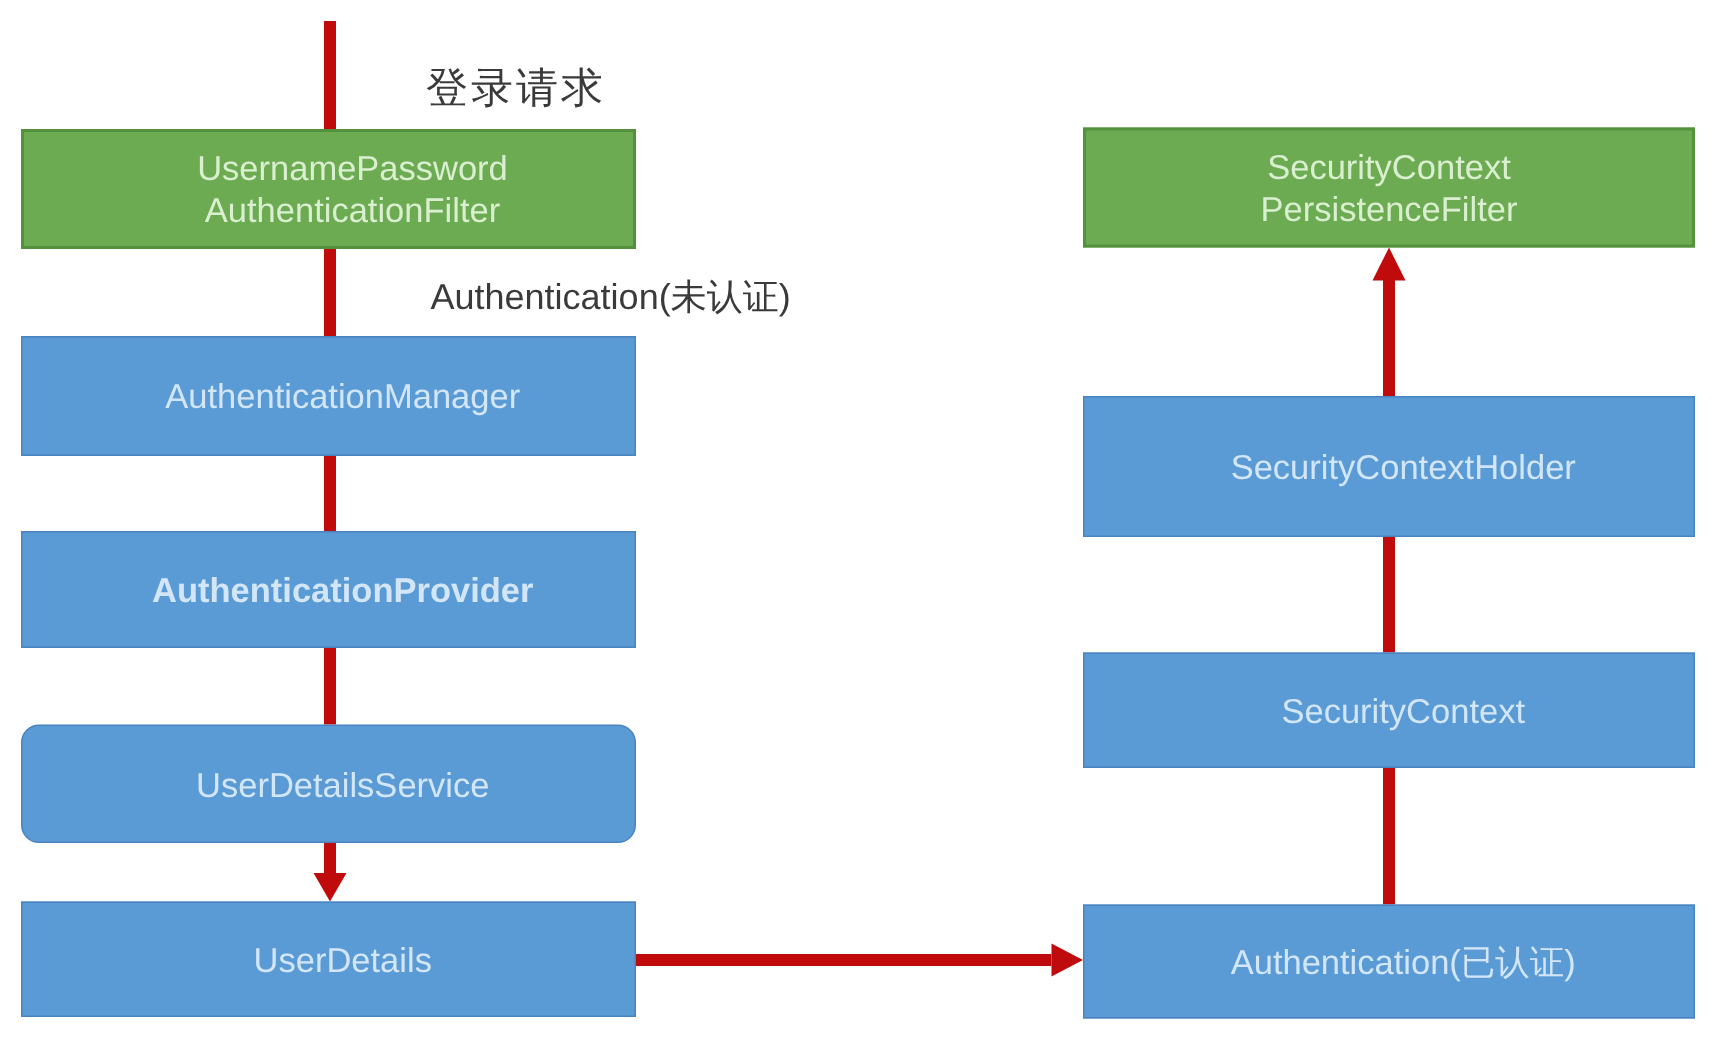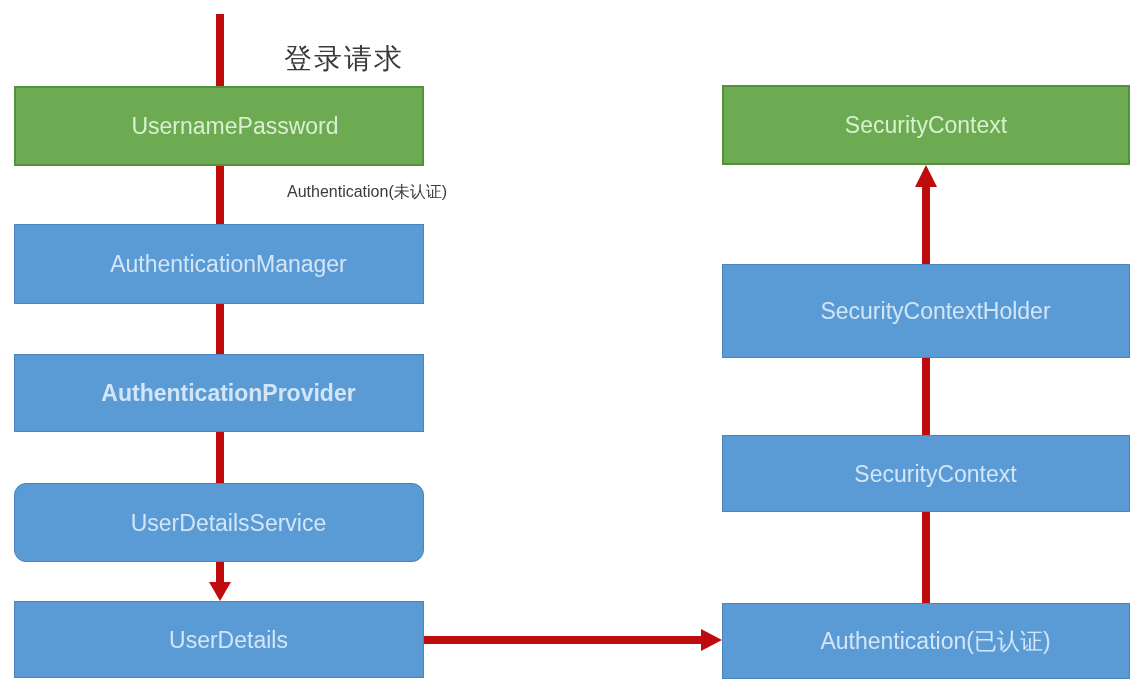--- a/index.html
+++ b/index.html
@@ -73,21 +73,21 @@
     white-space: nowrap;
     margin-left: 41px;
   }
   .flow-label.serif {
     font-family: "DejaVu Serif", "Liberation Serif", serif;
     font-size: 28px;
     letter-spacing: 2px;
   }
   .flow-label.sans {
     font-family: "Liberation Sans", sans-serif;
-    font-size: 16px;
+    font-size: 24px;
   }
 </style>
 </head>
 <body>
 
 <div class="canvas">
 
   <div class="vline" style="left:216px; top:14px; height:72px;"></div>
   <div class="vline" style="left:216px; top:166px; height:58px;"></div>
   <div class="vline" style="left:216px; top:304px; height:50px;"></div>
@@ -101,40 +101,42 @@
   <div class="vline" style="left:922px; top:512px; height:91px;"></div>
 
   <div class="hline" style="left:423px; top:636px; width:278px;"></div>
   <div class="tri right" style="left:701px; top:629px;"></div>
 
   <div class="flow-label serif" style="left:243px; top:40px;">登录请求</div>
   <div class="flow-label sans" style="left:246px; top:182px;">Authentication(未认证)</div>
 
   <div class="box green" style="left:14px; top:86px; width:410px; height:80px;padding-left:32px;">
     <span>UsernamePassword</span>
+    <span>AuthenticationFilter</span>
   </div>
 
   <div class="box blue" style="left:14px; top:224px; width:410px; height:80px;">
     <span>AuthenticationManager</span>
   </div>
 
   <div class="box blue" style="left:14px; top:354px; width:410px; height:78px;font-weight:bold;">
     <span>AuthenticationProvider</span>
   </div>
 
   <div class="box blue" style="left:14px; top:483px; width:410px; height:79px;border-radius:12px;">
     <span>UserDetailsService</span>
   </div>
 
   <div class="box blue" style="left:14px; top:601px; width:410px; height:77px;">
     <span>UserDetails</span>
   </div>
 
   <div class="box green" style="left:722px; top:85px; width:408px; height:80px;">
     <span>SecurityContext</span>
+    <span>PersistenceFilter</span>
   </div>
 
   <div class="box blue" style="left:722px; top:264px; width:408px; height:94px;">
     <span>SecurityContextHolder</span>
   </div>
 
   <div class="box blue" style="left:722px; top:435px; width:408px; height:77px;">
     <span>SecurityContext</span>
   </div>
 

